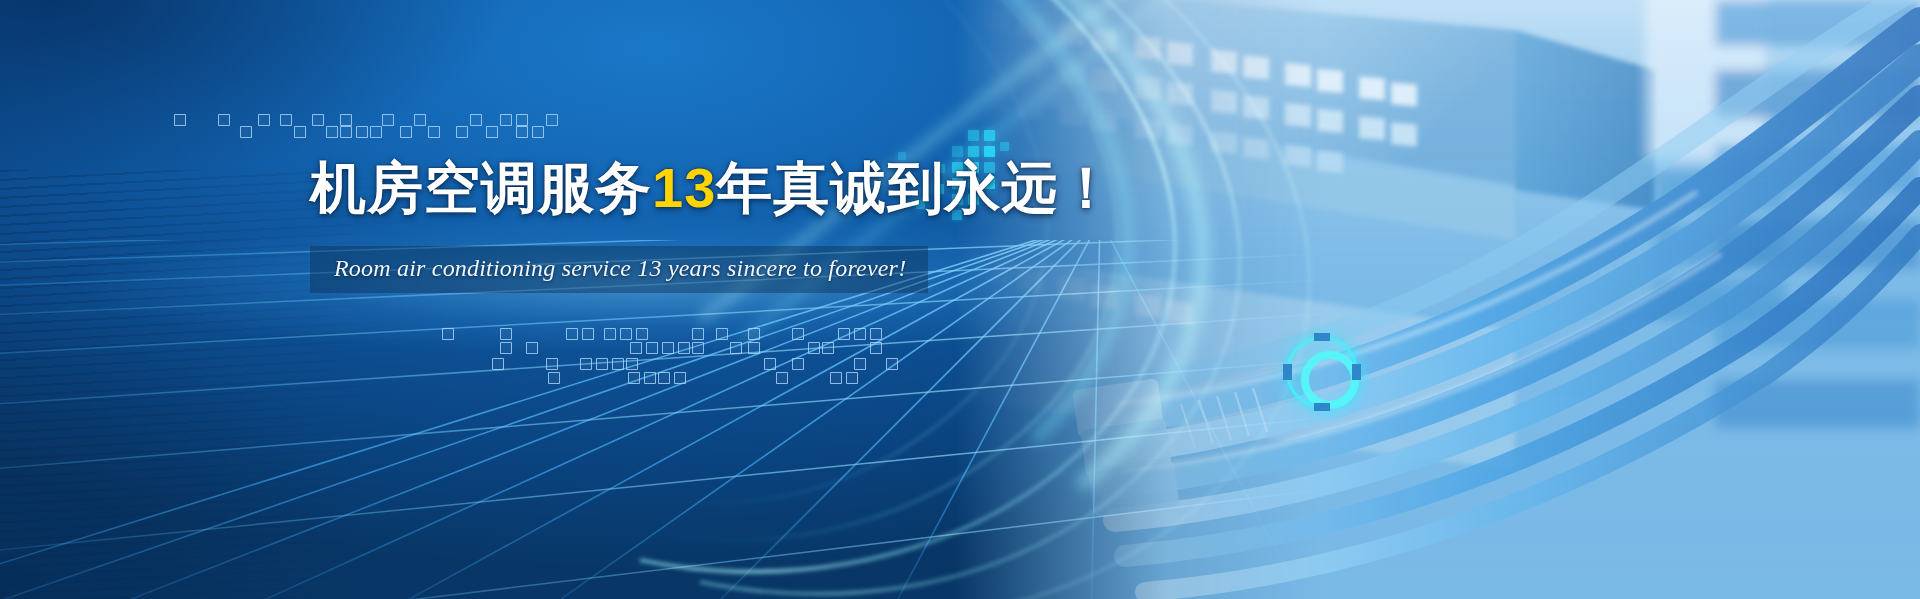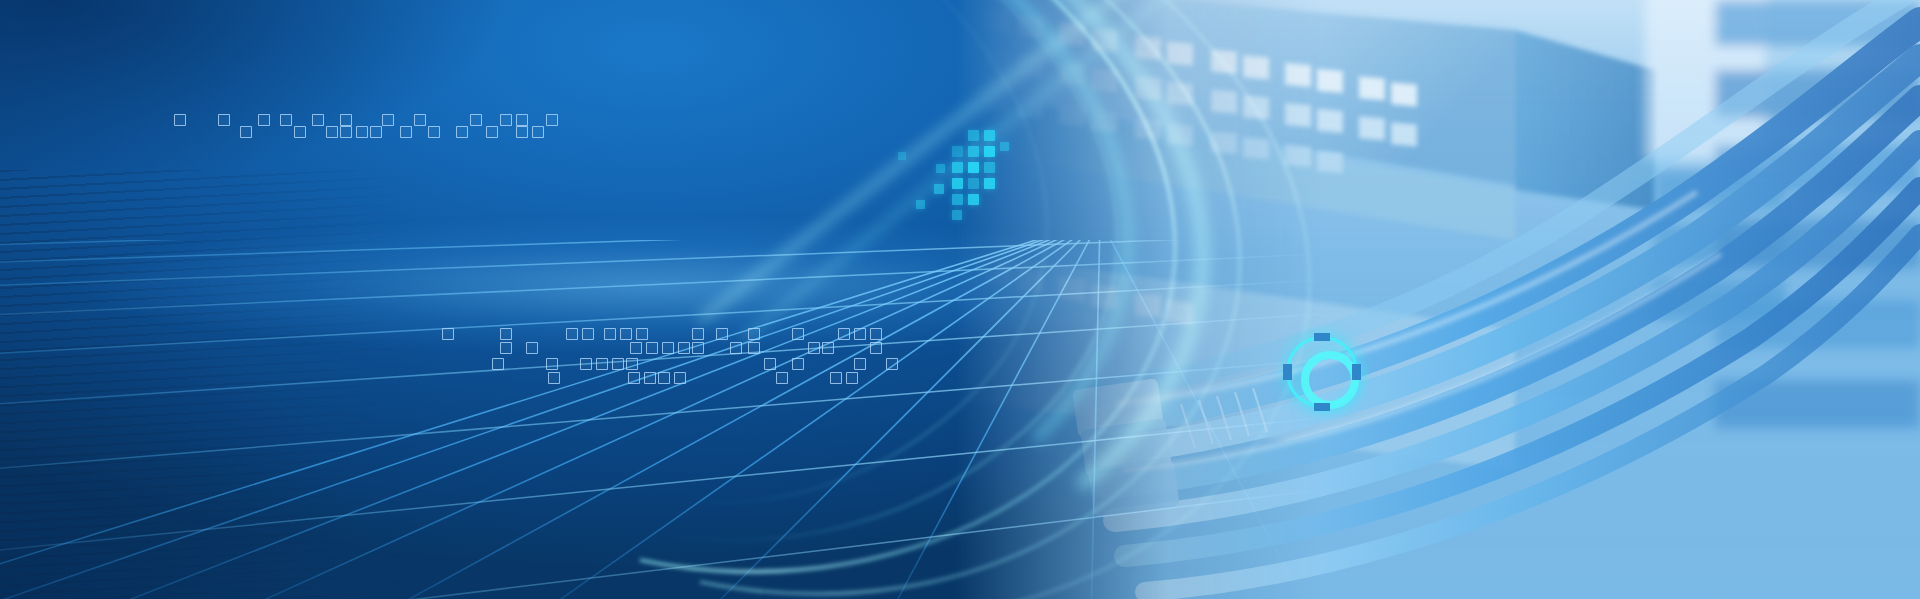--- a/index.html
+++ b/index.html
@@ -442,14 +442,21 @@
 
   <div class="layer" id="hud-ring">
     <span class="r1"></span>
     <span class="r2"></span>
     <span class="cut a"></span>
     <span class="cut b"></span>
     <span class="cut c"></span>
     <span class="cut d"></span>
   </div>
 
+  <div id="copy">
+    <h1 id="headline"><span>机房空调服务</span><span class="num">13</span><span>年真诚到永远！</span></h1>
+
+    <div id="subtitle-wrap">
+      <p id="subtitle">Room air conditioning service 13 years sincere to forever!</p>
+    </div>
+  </div>
 
 </div>
 
 </body></html>

